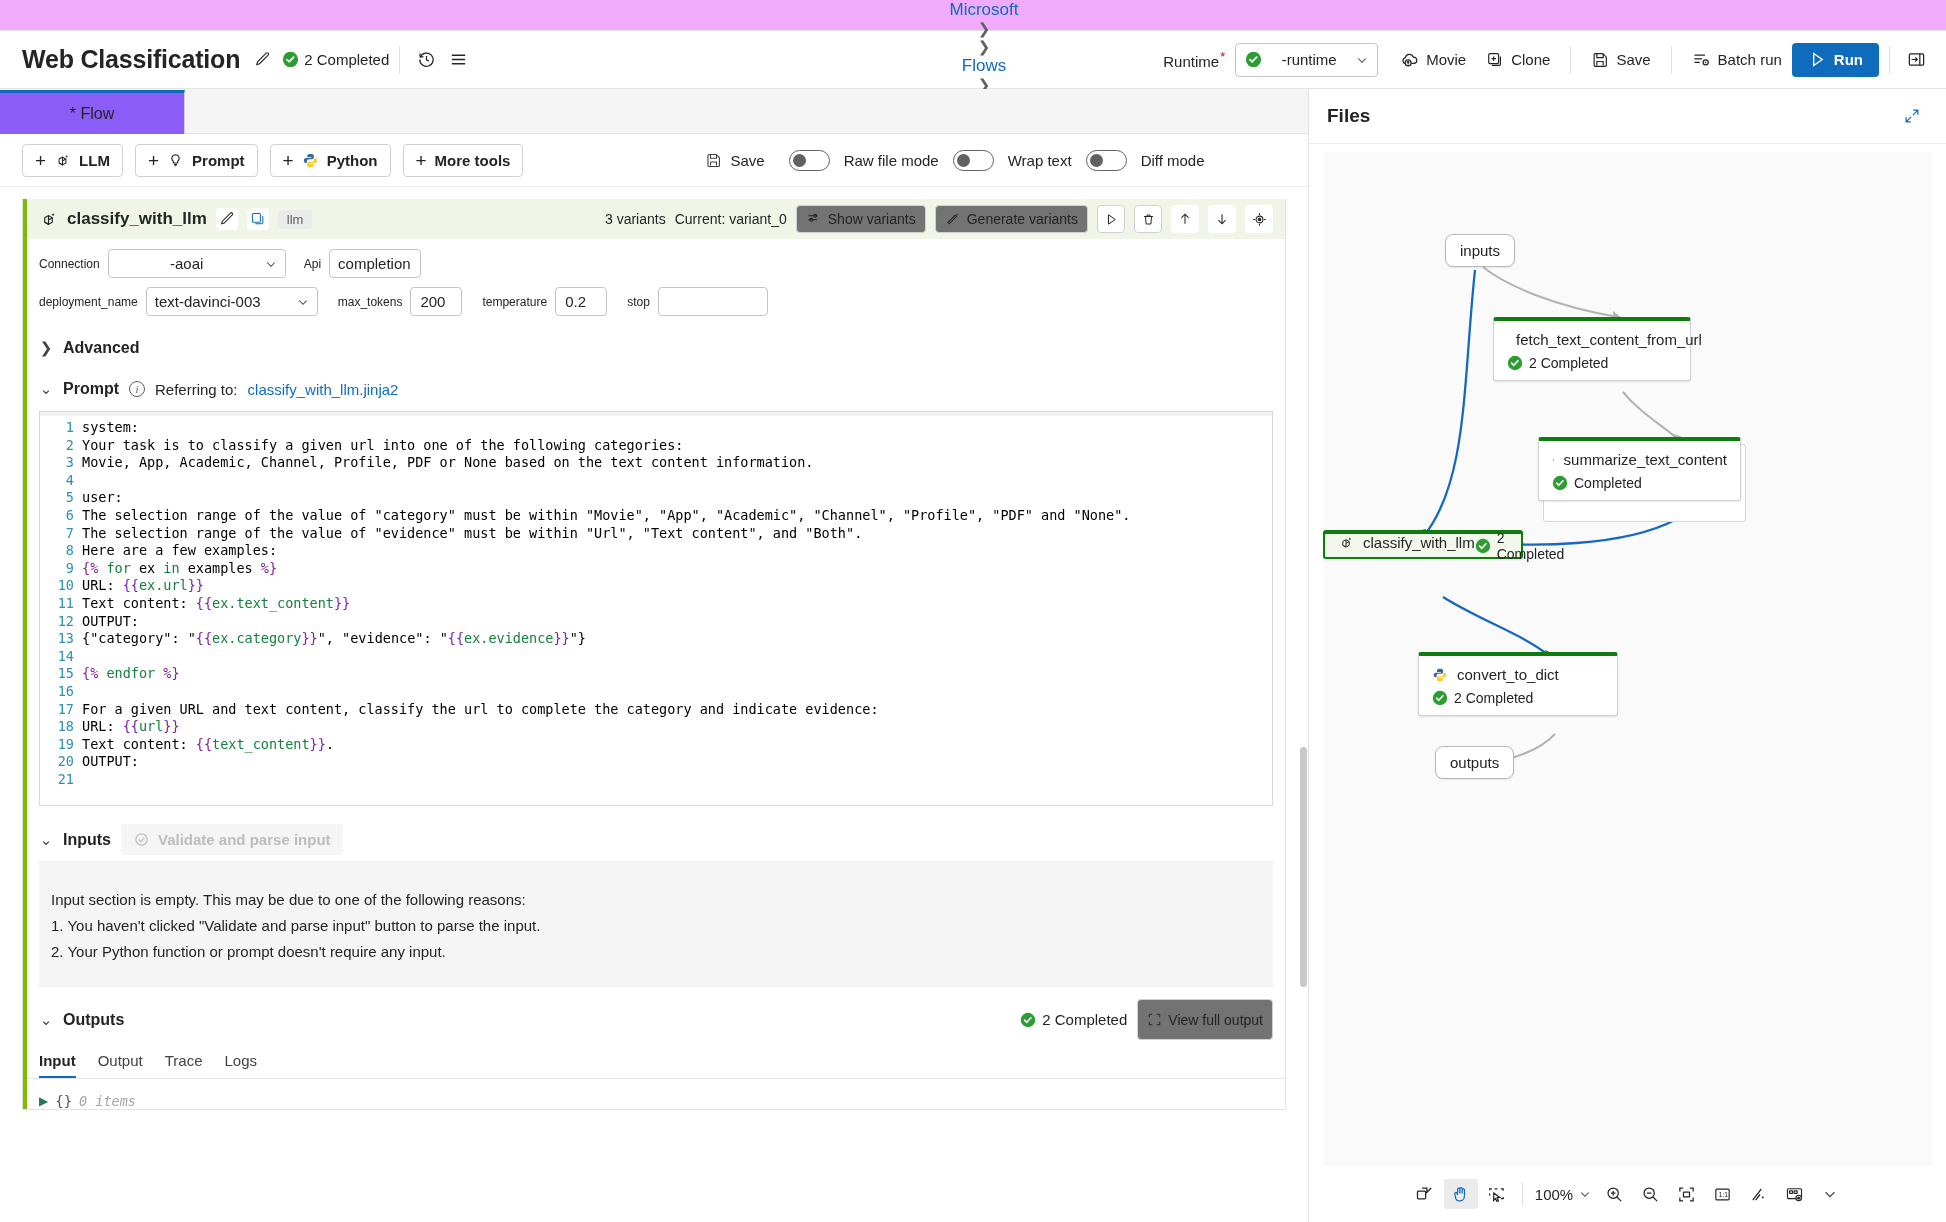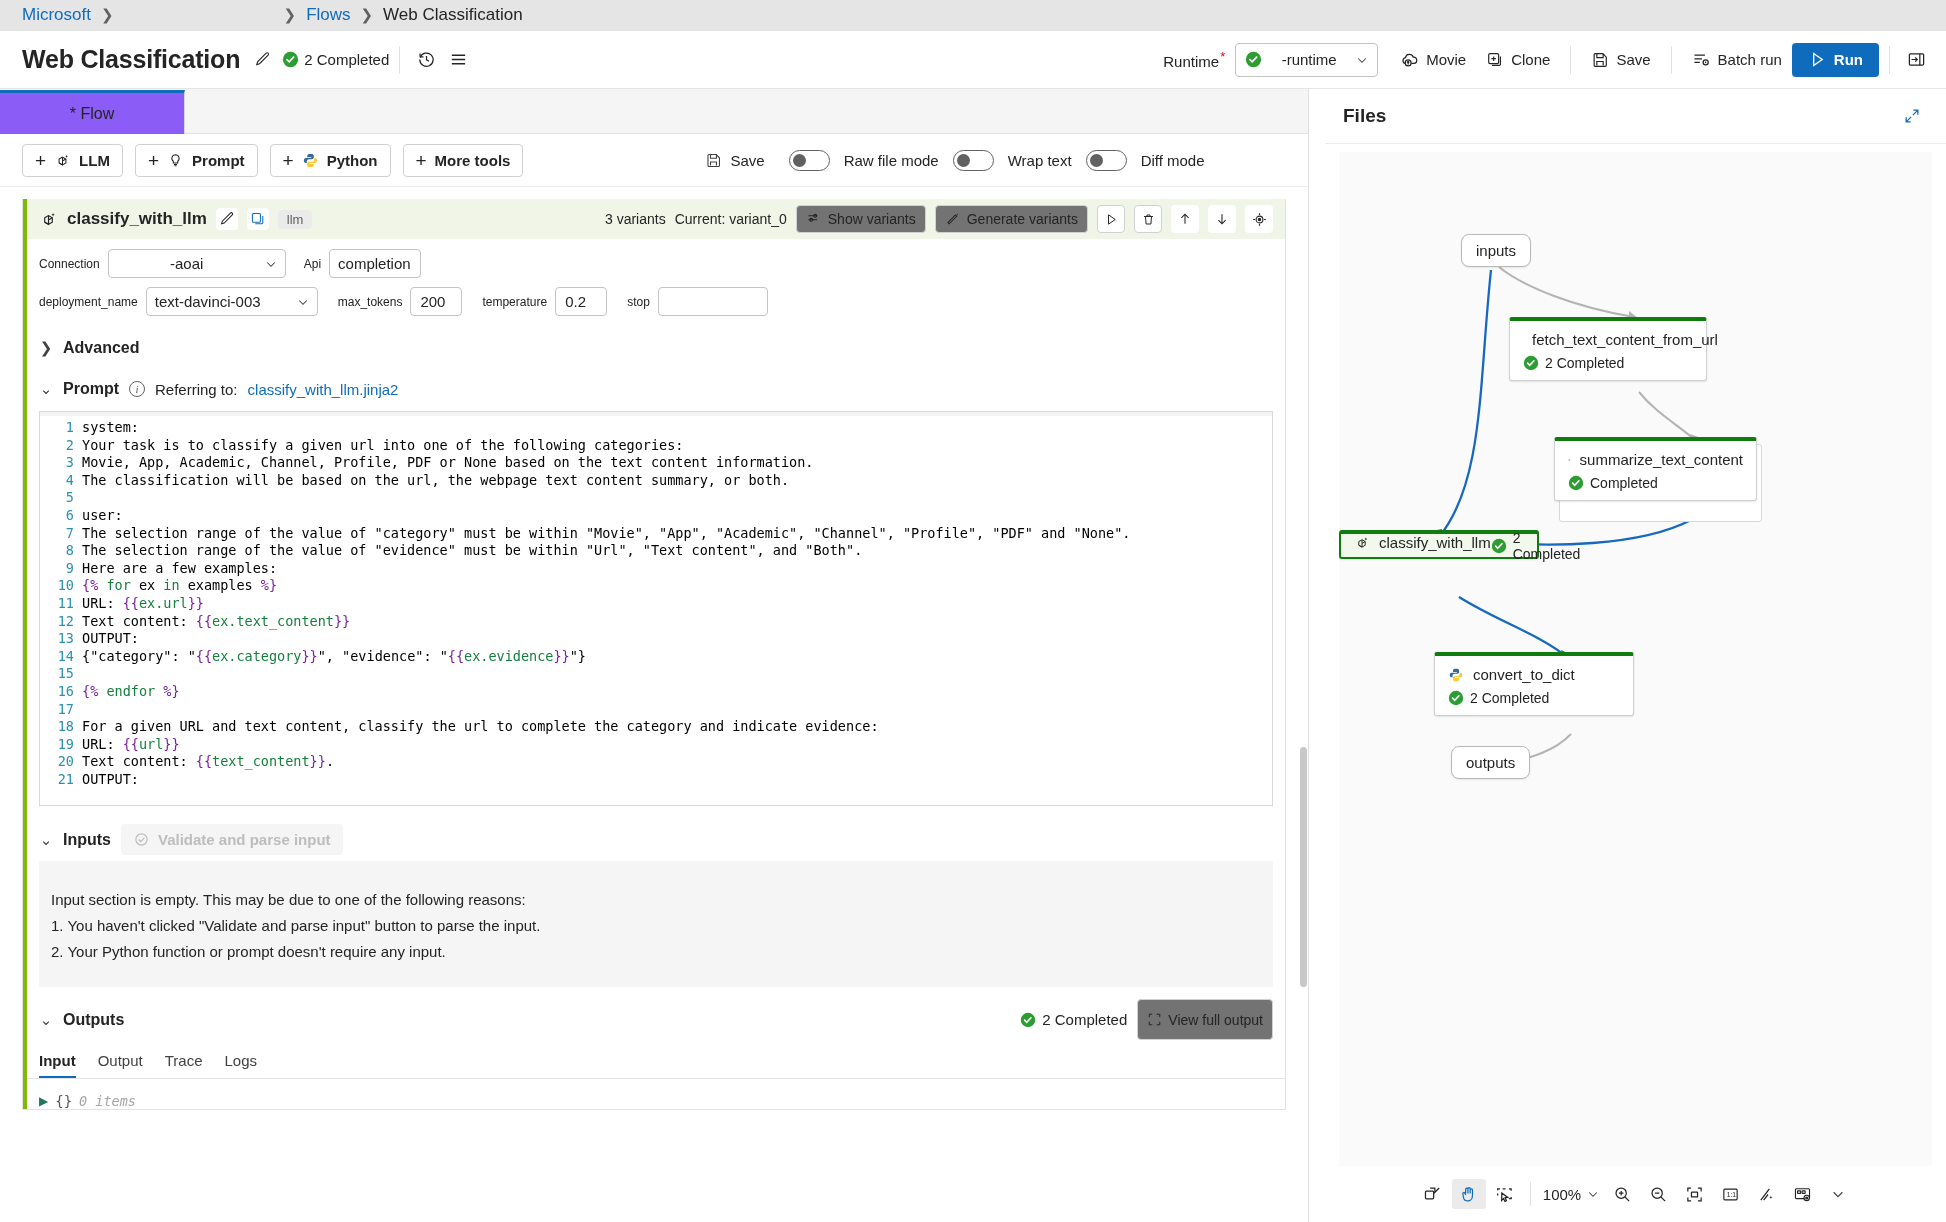--- a/index.html
+++ b/index.html
@@ -5,21 +5,21 @@
   * { box-sizing: border-box; margin: 0; padding: 0; }
   html, body {
     width: 1946px; height: 1222px;
     font-family: "Liberation Sans", sans-serif;
     background: #ffffff; color: #242424;
     overflow: hidden;
   }
   
   #breadcrumb {
     height: 30px; display: flex; align-items: center;
-    padding-left: 22px; font-size: 17px; background: #e5e5e5;
+    padding-left: 22px; font-size: 17px; background: #f0abfc; flex-direction: column;
   }
   .crumb-link { color: #0f6cbd; cursor: pointer; }
   .crumb-sep { color: #616161; margin: 0 10px; font-size: 15px; }
   .crumb-cur { color: #242424; }
   .crumb-gap { width: 150px; }
 
   
   #app-header {
     height: 59px; display: flex; align-items: center;
     border-top: 1px solid #e0e0e0;
@@ -47,21 +47,21 @@
     display: flex; align-items: center; gap: 7px;
     height: 34px; padding: 0 10px; border-radius: 4px;
     font-size: 15px; cursor: pointer; color: #242424;
     white-space: nowrap;
   }
   .tb-btn.primary { background: #0f6cbd; color: #fff; padding: 0 16px; font-weight: bold; }
 
   
   #body-split { display: flex; height: calc(1222px - 30px - 59px); }
   #left-pane { width: 1308px; display: flex; flex-direction: column; position: relative; }
-  #right-pane { flex: 1; border-left: 1px solid #e0e0e0; display: flex; flex-direction: column; background: #fff; padding-left: 16px;}
+  #right-pane { flex: 1; border-left: 1px solid #e0e0e0; display: flex; flex-direction: column; background: #fff;}
 
   
   #tabstrip { height: 45px; background: #f5f5f5; display: flex; align-items: flex-end; }
   #tab-flow {
     width: 185px; height: 44px; background: #8b5cf6;
     border-top: 3px solid #0f6cbd; border-right: 1px solid #d6d6d6;
     display: flex; align-items: center; justify-content: center;
     font-size: 16px; cursor: pointer; margin-top: 25px;
   }
   #tabstrip-rest { flex: 1; height: 44px; background: #f5f5f5; border-bottom: 1px solid #e4e4e4;}
@@ -568,21 +568,20 @@
                 <div class="lnum">17</div>
                 <div class="lnum">18</div>
                 <div class="lnum">19</div>
                 <div class="lnum">20</div>
                 <div class="lnum">21</div>
               </div>
             <div id="code-lines">
                 <div class="cl">system:</div>
                 <div class="cl">Your task is to classify a given url into one of the following categories:</div>
                 <div class="cl">Movie, App, Academic, Channel, Profile, PDF or None based on the text content information.</div>
-                <div class="cl">The classification will be based on the url, the webpage text content summary, or both.</div>
                 <div class="cl">&nbsp;</div>
                 <div class="cl">user:</div>
                 <div class="cl">The selection range of the value of "category" must be within "Movie", "App", "Academic", "Channel", "Profile", "PDF" and "None".</div>
                 <div class="cl">The selection range of the value of "evidence" must be within "Url", "Text content", and "Both".</div>
                 <div class="cl">Here are a few examples:</div>
                 <div class="cl"><span class="jj">{%</span> <span class="jk">for</span> ex <span class="jk">in</span> examples <span class="jj">%}</span></div>
                 <div class="cl">URL: <span class="jj">{{</span><span class="jk">ex.url</span><span class="jj">}}</span></div>
                 <div class="cl">Text content: <span class="jj">{{</span><span class="jk">ex.text_content</span><span class="jj">}}</span></div>
                 <div class="cl">OUTPUT:</div>
                 <div class="cl">{"category": "<span class="jj">{{</span><span class="jk">ex.category</span><span class="jj">}}</span>", "evidence": "<span class="jj">{{</span><span class="jk">ex.evidence</span><span class="jj">}}</span>"}</div>

